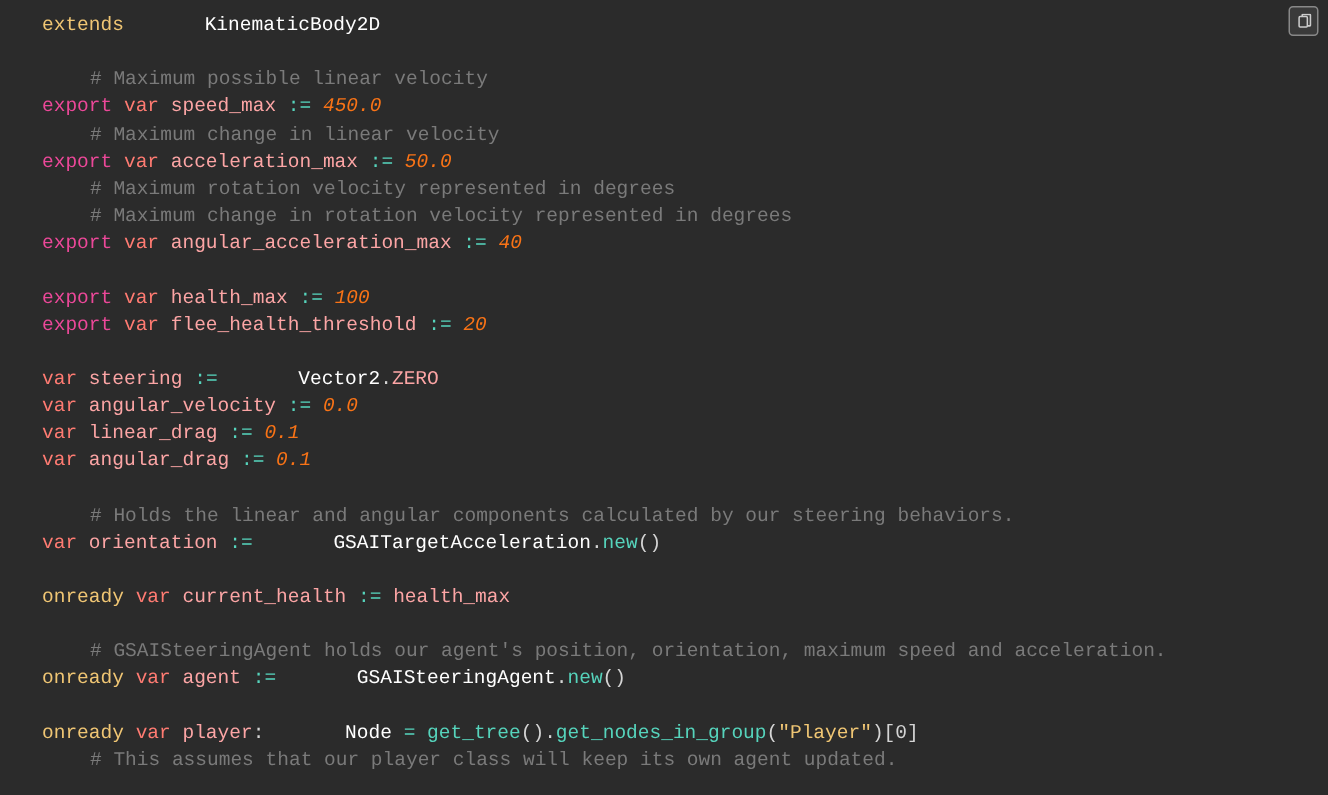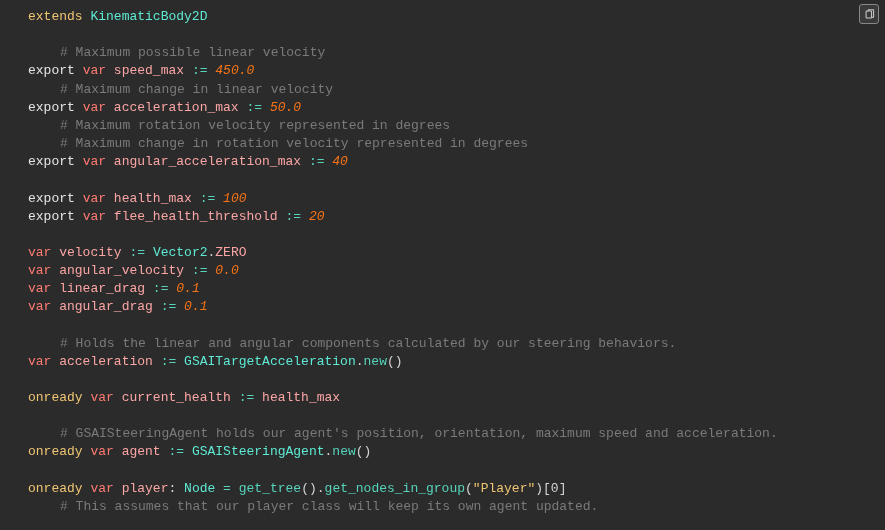--- a/index.html
+++ b/index.html
@@ -34,26 +34,26 @@
   }
   .copy-btn svg {
     width: 11px;
     height: 11px;
     stroke: #ccc;
     fill: none;
     stroke-width: 1.5;
   }
   .line { white-space: pre; }
   .kw-red { color: #ff7b72; }
-  .kw-teal { color: #e5e5e5; text-align: right; }
+  .kw-teal { color: #ec4899; text-align: right; }
   .kw-yellow { color: #f0c674; text-align: center; }
   .ident { color: #fca5a5; font-weight: 500;}
   .op { color: #56d4bc; }
   .num { color: #f97316; font-style: italic; }
-  .type { color: #5eead4; }
+  .type { color: #ffffff; margin-left: 46px; }
   .comment { color: #7a7a7a; margin-left: 32px; }
   .string { color: #f0c674; }
   .punct { color: #d4d4d4; }
   .fn { color: #56d4bc; }
   .blank { height: 18px; }
 </style>
 </head>
 <body>
 
 <div class="copy-btn">
@@ -77,29 +77,29 @@
 <div class="line"><span class="comment"># Maximum change in rotation velocity represented in degrees</span></div>
 <div class="line"><span class="kw-teal">export</span> <span class="kw-red">var</span> <span class="ident">angular_acceleration_max</span> <span class="op">:=</span> <span class="num">40</span></div>
 
 <div class="blank"></div>
 
 <div class="line"><span class="kw-teal">export</span> <span class="kw-red">var</span> <span class="ident">health_max</span> <span class="op">:=</span> <span class="num">100</span></div>
 <div class="line"><span class="kw-teal">export</span> <span class="kw-red">var</span> <span class="ident">flee_health_threshold</span> <span class="op">:=</span> <span class="num">20</span></div>
 
 <div class="blank"></div>
 
-<div class="line"><span class="kw-red">var</span> <span class="ident">velocity</span> <span class="op">:=</span> <span class="type">Vector2</span><span class="punct">.</span><span class="ident">ZERO</span></div>
+<div class="line"><span class="kw-red">var</span> <span class="ident">steering</span> <span class="op">:=</span> <span class="type">Vector2</span><span class="punct">.</span><span class="ident">ZERO</span></div>
 <div class="line"><span class="kw-red">var</span> <span class="ident">angular_velocity</span> <span class="op">:=</span> <span class="num">0.0</span></div>
 <div class="line"><span class="kw-red">var</span> <span class="ident">linear_drag</span> <span class="op">:=</span> <span class="num">0.1</span></div>
 <div class="line"><span class="kw-red">var</span> <span class="ident">angular_drag</span> <span class="op">:=</span> <span class="num">0.1</span></div>
 
 <div class="blank"></div>
 
 <div class="line"><span class="comment"># Holds the linear and angular components calculated by our steering behaviors.</span></div>
-<div class="line"><span class="kw-red">var</span> <span class="ident">acceleration</span> <span class="op">:=</span> <span class="type">GSAITargetAcceleration</span><span class="punct">.</span><span class="fn">new</span><span class="punct">()</span></div>
+<div class="line"><span class="kw-red">var</span> <span class="ident">orientation</span> <span class="op">:=</span> <span class="type">GSAITargetAcceleration</span><span class="punct">.</span><span class="fn">new</span><span class="punct">()</span></div>
 
 <div class="blank"></div>
 
 <div class="line"><span class="kw-yellow">onready</span> <span class="kw-red">var</span> <span class="ident">current_health</span> <span class="op">:=</span> <span class="ident">health_max</span></div>
 
 <div class="blank"></div>
 
 <div class="line"><span class="comment"># GSAISteeringAgent holds our agent's position, orientation, maximum speed and acceleration.</span></div>
 <div class="line"><span class="kw-yellow">onready</span> <span class="kw-red">var</span> <span class="ident">agent</span> <span class="op">:=</span> <span class="type">GSAISteeringAgent</span><span class="punct">.</span><span class="fn">new</span><span class="punct">()</span></div>
 

